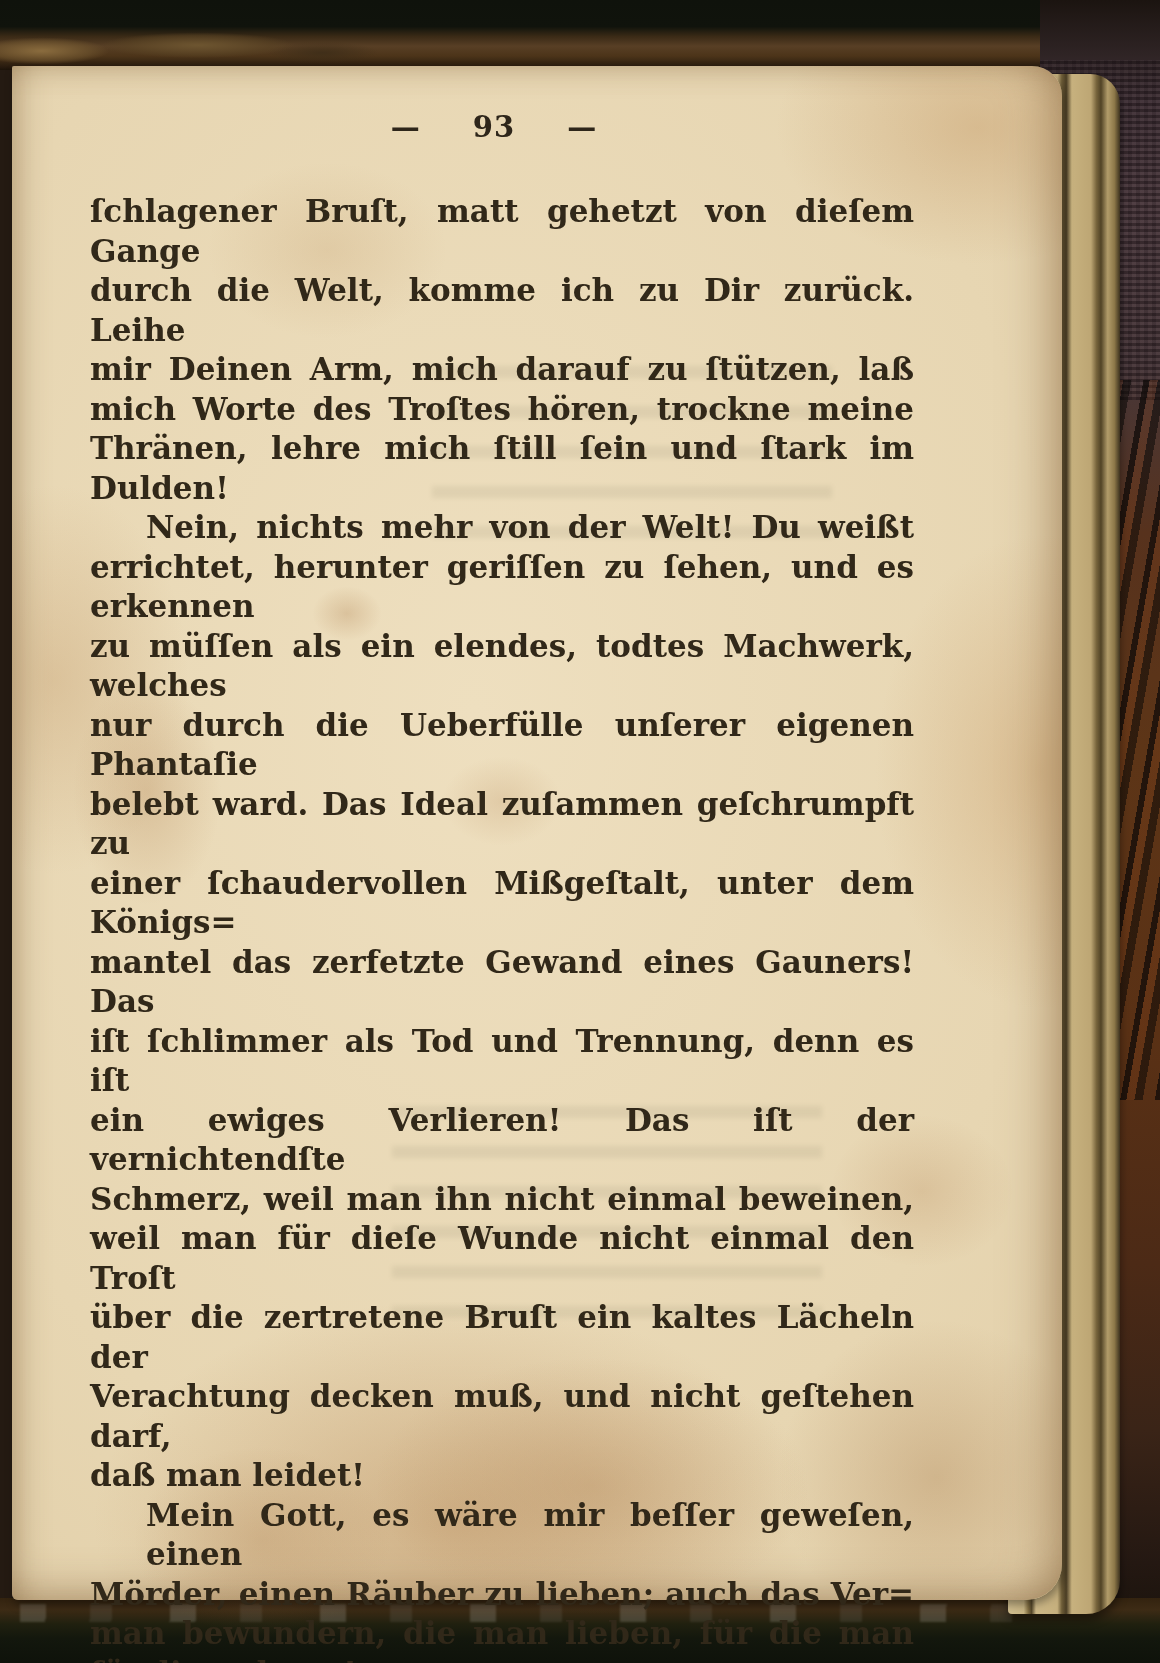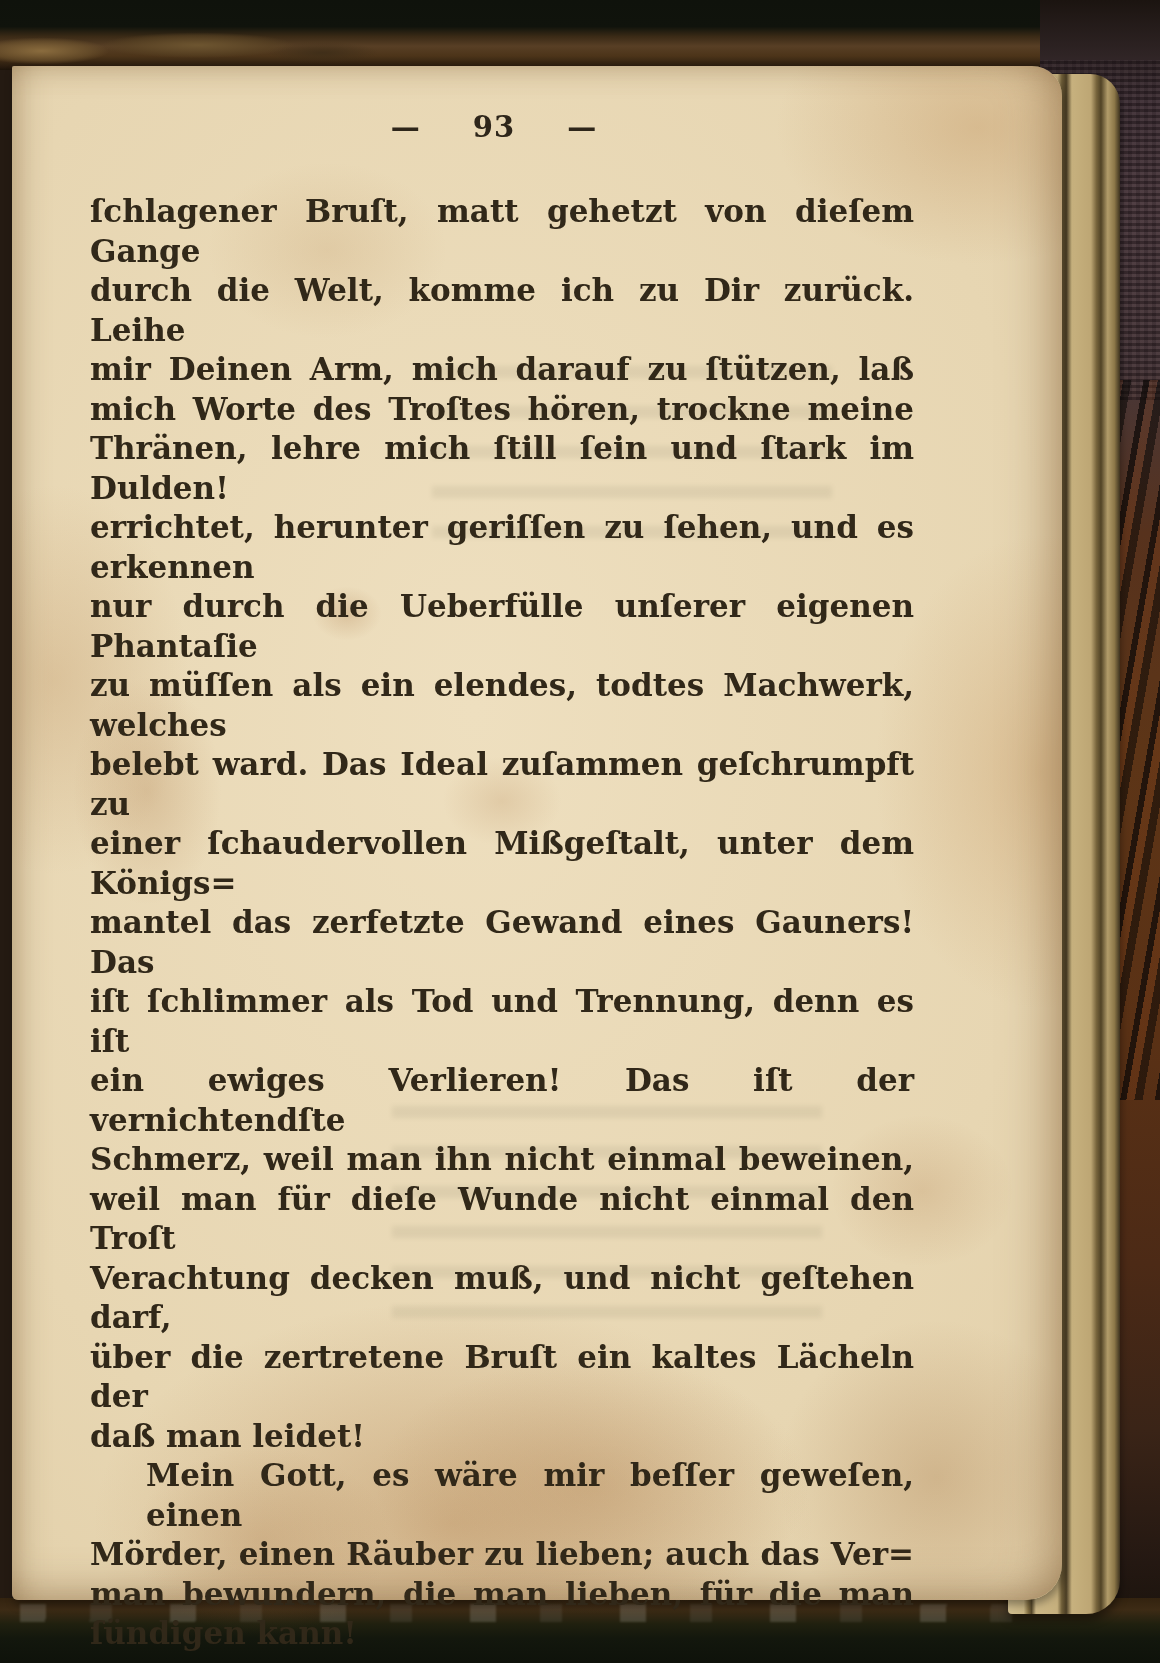--- a/index.html
+++ b/index.html
@@ -185,34 +185,35 @@
     <div class="text-block">
         <div>
           <div class="line">ſchlagener Bruſt, matt gehetzt von dieſem Gange</div>
           <div class="line">durch die Welt, komme ich zu Dir zurück. Leihe</div>
           <div class="line">mir Deinen Arm, mich darauf zu ſtützen, laß</div>
           <div class="line">mich Worte des Troſtes hören, trockne meine</div>
           <div class="line">Thränen, lehre mich ſtill ſein und ſtark im</div>
           <div class="line last">Dulden!</div>
         </div>
         <div>
+          <div class="line indent">Nein, nichts mehr von der Welt! Du weißt</div>
         </div>
         <div>
           <div class="line">errichtet, herunter geriſſen zu ſehen, und es erkennen</div>
+          <div class="line">zu müſſen als ein elendes, todtes Machwerk, welches</div>
           <div class="line">nur durch die Ueberfülle unſerer eigenen Phantaſie</div>
-          <div class="line">zu müſſen als ein elendes, todtes Machwerk, welches</div>
           <div class="line">belebt ward. Das Ideal zuſammen geſchrumpft zu</div>
           <div class="line">einer ſchaudervollen Mißgeſtalt, unter dem Königs=</div>
           <div class="line">mantel das zerfetzte Gewand eines Gauners! Das</div>
           <div class="line">iſt ſchlimmer als Tod und Trennung, denn es iſt</div>
           <div class="line">ein ewiges Verlieren! Das iſt der vernichtendſte</div>
           <div class="line">Schmerz, weil man ihn nicht einmal beweinen,</div>
           <div class="line">weil man für dieſe Wunde nicht einmal den Troſt</div>
+          <div class="line">über die zertretene Bruſt ein kaltes Lächeln der</div>
           <div class="line">Verachtung decken muß, und nicht geſtehen darf,</div>
-          <div class="line">über die zertretene Bruſt ein kaltes Lächeln der</div>
           <div class="line last">daß man leidet!</div>
         </div>
         <div>
           <div class="line indent">Mein Gott, es wäre mir beſſer geweſen, einen</div>
           <div class="line">Mörder, einen Räuber zu lieben; auch das Ver=</div>
           <div class="line">man bewundern, die man lieben, für die man</div>
           <div class="line last">ſündigen kann!</div>
         </div>
       </div>
   </div>

